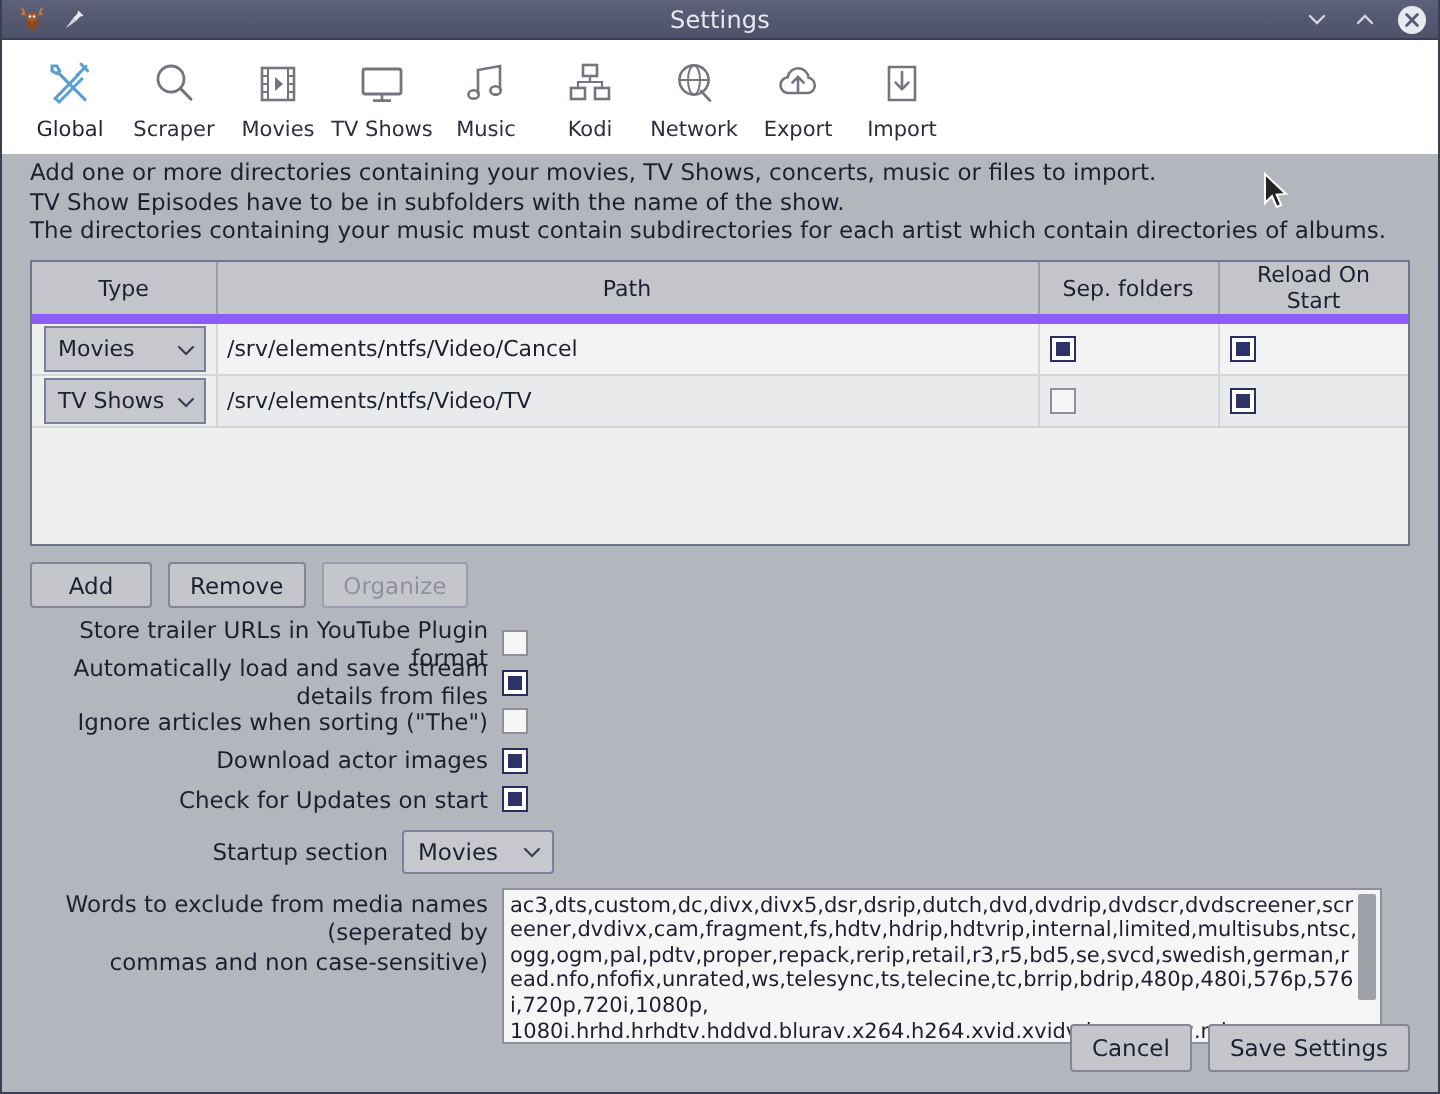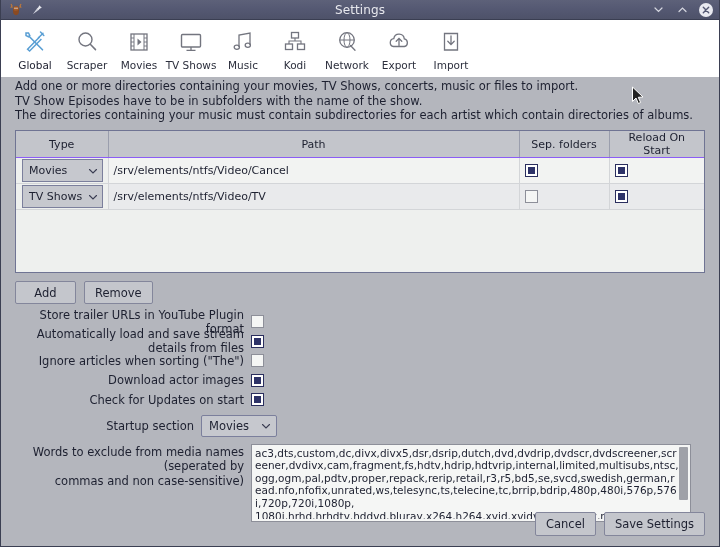--- a/index.html
+++ b/index.html
@@ -81,21 +81,21 @@
     margin: 7px 14px 0 14px;
     height: 143px;
     background: #eef0ee;
     border: 1px solid #6f7493;
     overflow: hidden;
   }
   table.dirs { width: 100%; border-collapse: collapse; table-layout: fixed; }
   table.dirs th {
     background: #c3c5cb;
     border-right: 1px solid #9a9ead;
-    border-bottom: 1px solid #8b5cf6;
+    border-bottom: 5px solid #8b5cf6;
     font-size: 11px;
     font-weight: normal;
     color: #1d2030;
     height: 22px;
     padding: 0 4px;
   }
   table.dirs th:last-child { border-right: none; }
   table.dirs td {
     border-bottom: 1px solid #d3d5d8;
     border-right: 1px solid #d3d5d8;
@@ -448,20 +448,21 @@
             <span class="ckbox on"></span>
           </td>
         </tr>
       </tbody>
     </table>
   </div>
 
   <div class="btnrow">
     <div class="btn">Add</div>
     <div class="btn">Remove</div>
+    <div class="btn disabled">Organize</div>
   </div>
 
   <div class="opts">
     <div class="optrow">
       <span class="olabel">Store trailer URLs in YouTube Plugin format</span>
       <span class="ckbox"></span>
     </div>
     <div class="optrow">
       <span class="olabel">Automatically load and save stream details from files</span>
       <span class="ckbox on"></span>

